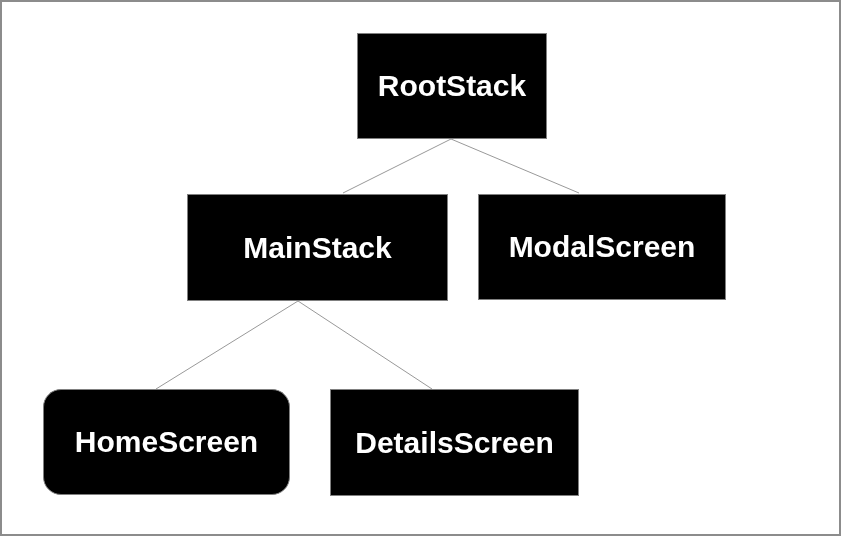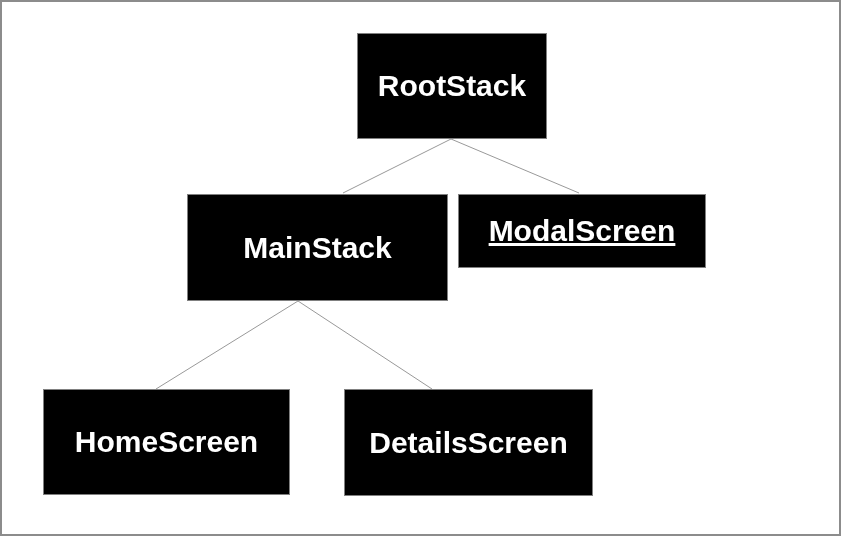--- a/index.html
+++ b/index.html
@@ -35,23 +35,23 @@
     align-items: center;
     justify-content: center;
     font-weight: 700;
     font-size: 30px;
     line-height: 1;
     white-space: nowrap;
   }
   
   .node-root    { left: 355px; top:  31px; width: 190px; height: 106px; }
   .node-main    { left: 185px; top: 192px; width: 261px; height: 107px; }
-  .node-modal   { left: 456px; top: 192px; width: 248px; height: 74px; text-decoration: underline; }
-  .node-home    { left:  41px; top: 387px; width: 247px; height: 106px; }
-  .node-details { left: 342px; top: 387px; width: 249px; height: 107px; justify-content: center; }
+  .node-modal   { left: 476px; top: 192px; width: 248px; height: 106px; }
+  .node-home    { left:  41px; top: 387px; width: 247px; height: 106px; border-radius: 18px; }
+  .node-details { left: 328px; top: 387px; width: 249px; height: 107px; justify-content: center; }
   .edge {
     stroke: #999999;
     stroke-width: 1;
   }
 </style>
 </head>
 <body>
 
 <div class="canvas">
 

